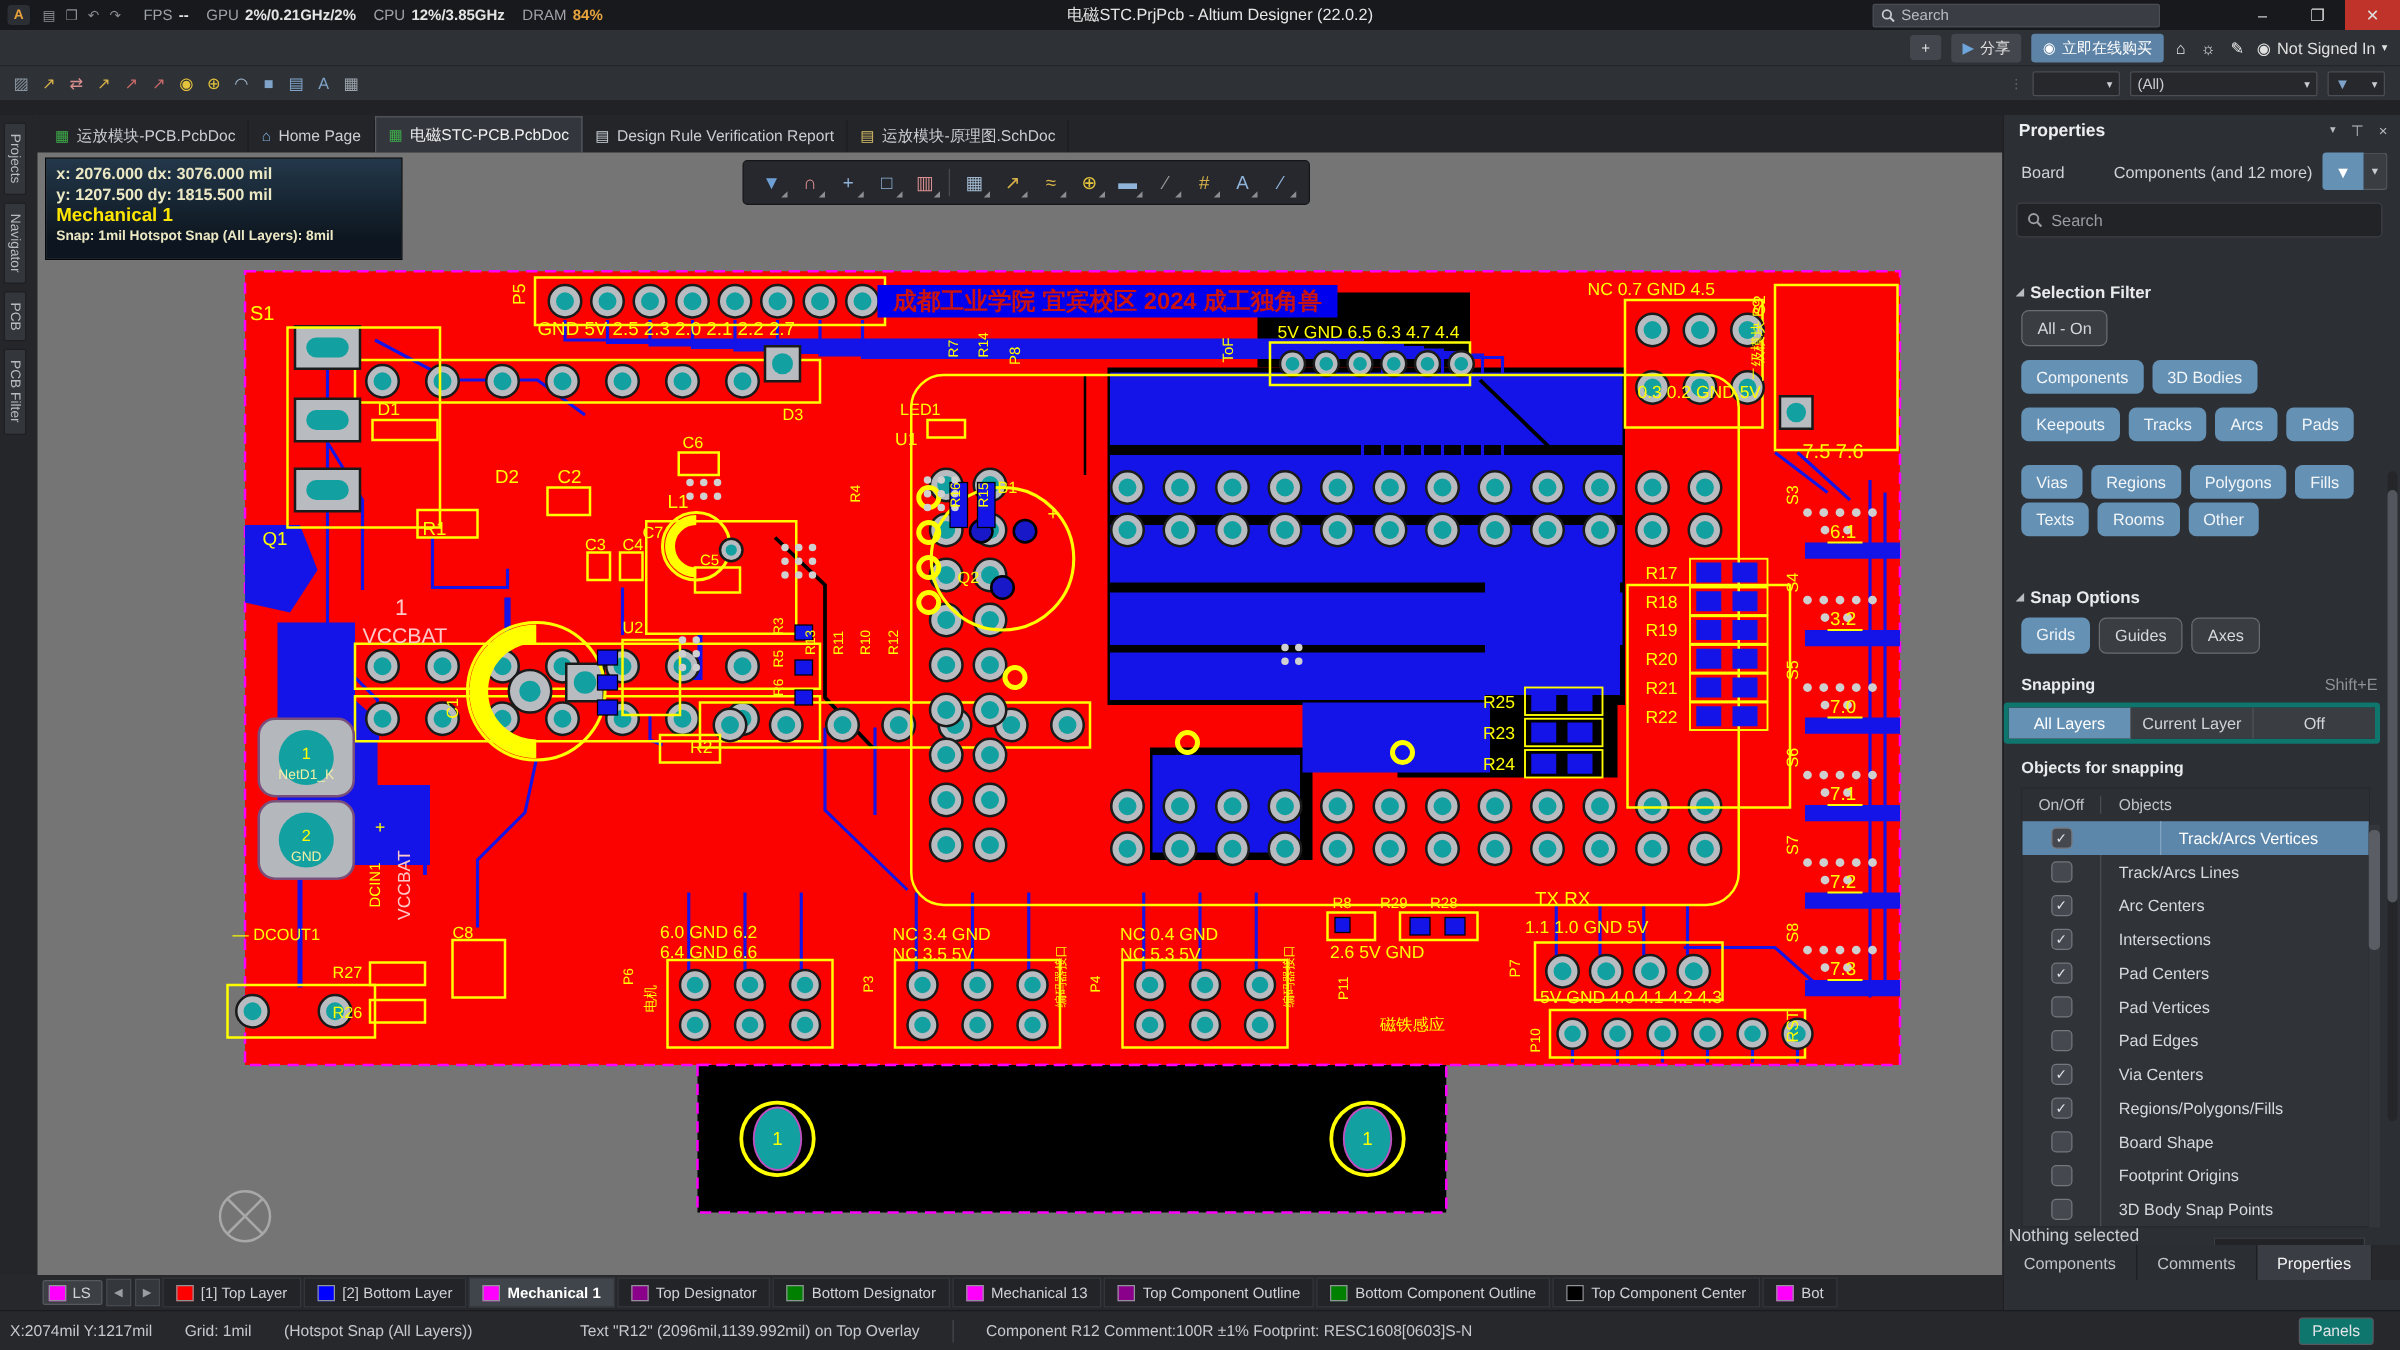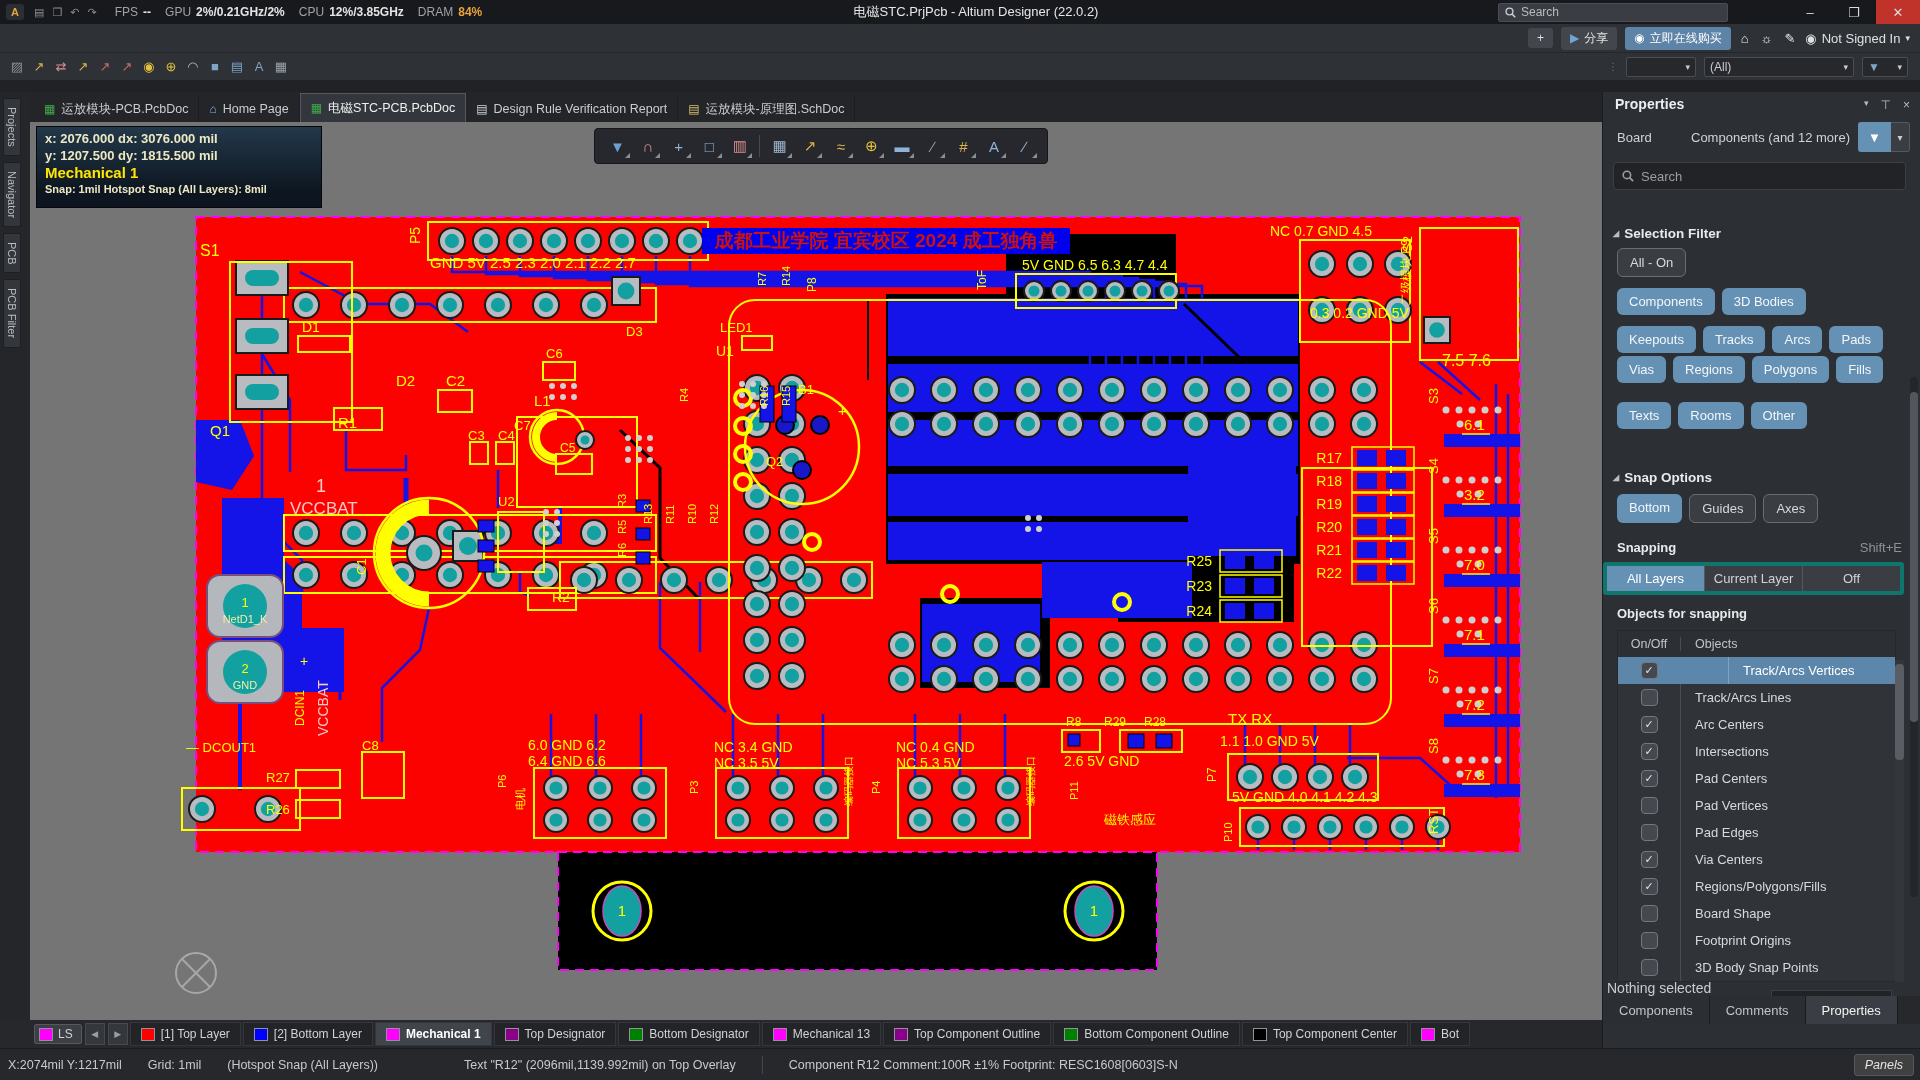--- a/index.html
+++ b/index.html
@@ -128,22 +128,22 @@
   .laytab { display:flex; align-items:center; gap:6px; padding:0 10px; height:24px; margin-left:2px;
             background:#222428; border:1px solid #33363a; }
   .laytab.active { background:#40444b; color:#ffffff; font-weight:bold; }
   .sw { width:14px; height:13px; border:1px solid #909398; display:inline-block; }
 
   
   .statusbar { position:absolute; left:0; top:1048px; right:0; height:32px; background:#26282c;
                border-top:1px solid #191b1e; display:flex; align-items:center; color:#c6c9cd;
                font-size:12.5px; gap:26px; padding-left:8px; }
   .sb-div { width:1px; height:18px; background:#44474c; }
-  .panelsbtn { margin-left:auto; margin-right:6px; background:#404040; border:1px solid #55585e;
-               border-radius:3px; padding:3px 10px; color:#e0e3e7;font-style:italic; }
+  .panelsbtn { margin-left:auto; margin-right:21px; background:#0f766e; border:1px solid #55585e;
+               border-radius:3px; padding:3px 10px; color:#e0e3e7; }
 </style>
 </head>
 <body>
 
 <div id="app">
 
   <div class="titlebar">
     <div class="tb-logo">A</div>
     <span class="tb-mini">▤</span>
     <span class="tb-mini">❒</span>
@@ -974,35 +974,35 @@
     <div class="btnrow" style="top:196px">
         <span class="btn blue">Components</span>
         <span class="btn blue">3D Bodies</span>
       </div>
     <div class="btnrow" style="top:234px">
         <span class="btn blue">Keepouts</span>
         <span class="btn blue">Tracks</span>
         <span class="btn blue">Arcs</span>
         <span class="btn blue">Pads</span>
       </div>
-    <div class="btnrow" style="top:264px">
+    <div class="btnrow" style="top:280px">
         <span class="btn blue">Vias</span>
         <span class="btn blue">Regions</span>
         <span class="btn blue">Polygons</span>
         <span class="btn blue">Fills</span>
       </div>
     <div class="btnrow" style="top:310px">
         <span class="btn blue">Texts</span>
         <span class="btn blue">Rooms</span>
         <span class="btn blue">Other</span>
       </div>
 
     <div class="sec-h" style="top:378px"><span class="arr">◢</span><span>Snap Options</span></div>
     <div class="btnrow" style="top:402px">
-        <span class="btn blue">Bottom</span>
+        <span class="btn blue">Grids</span>
         <span class="btn dark">Guides</span>
         <span class="btn dark">Axes</span>
       </div>
     <div class="snaplab" style="top:448px">Snapping</div>
     <div class="snapkey" style="top:448px">Shift+E</div>
     <div class="seg" style="top:470px">
         <div class="on">All Layers</div>
         <div>Current Layer</div>
         <div>Off</div>
       </div>

